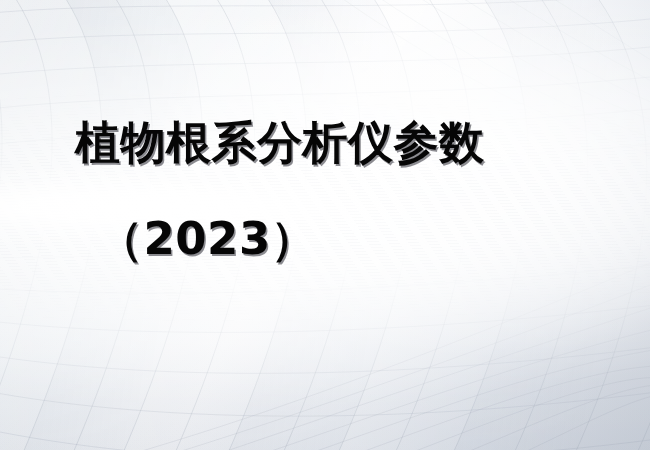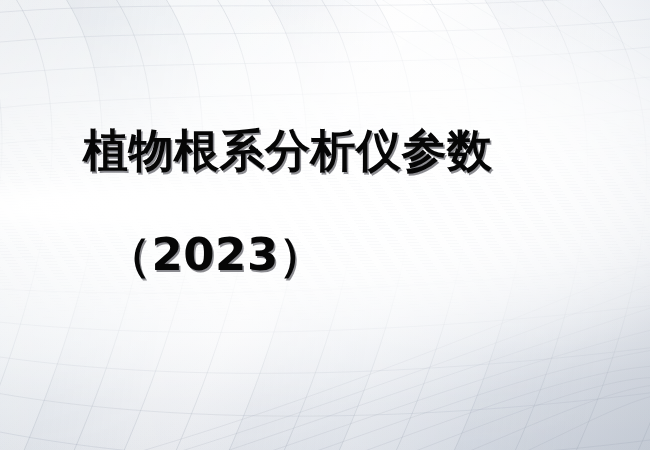--- a/index.html
+++ b/index.html
@@ -97,32 +97,32 @@
   .bg-mesh { }
 
   
   .title-block {
     position: absolute;
     left: 0;
     top: 116px;
     width: 650px;
   }
   .title-line-1 {
-    margin: 8px;
+    margin: 0;
     padding: 0 0 0 75px;
     font-size: 45px;
     line-height: 54px;
     font-weight: bold;
     color: #060606;
     letter-spacing: 0.5px;
     white-space: nowrap;
     text-shadow: 1.5px 1.5px 0 rgba(25,25,35,0.50);
   }
   .title-line-2 {
-    margin: 8px;
+    margin: 0;
     padding: 42px 16px 0 98px;
     font-size: 45px;
     line-height: 54px;
     font-weight: bold;
     color: #060606;
     letter-spacing: 0.5px;
     white-space: nowrap;
     text-shadow: 1.5px 1.5px 0 rgba(25,25,35,0.50);
   }
 </style>

